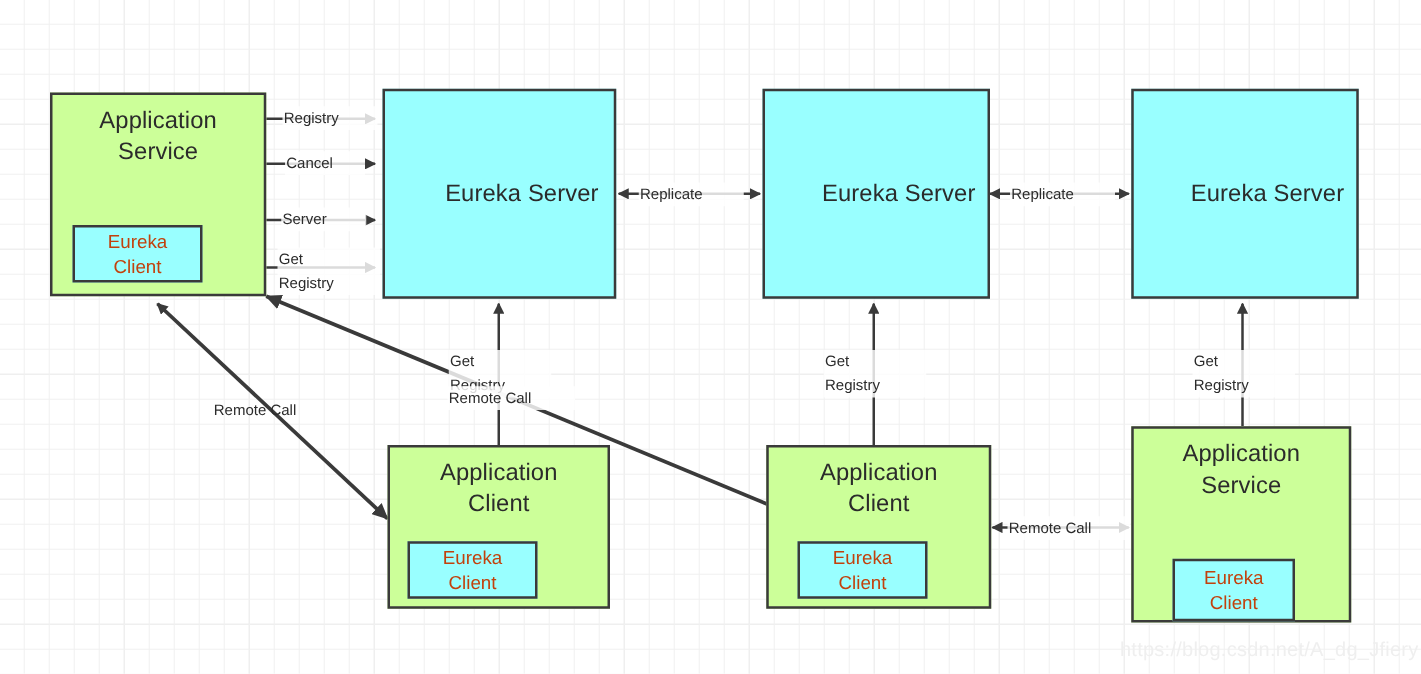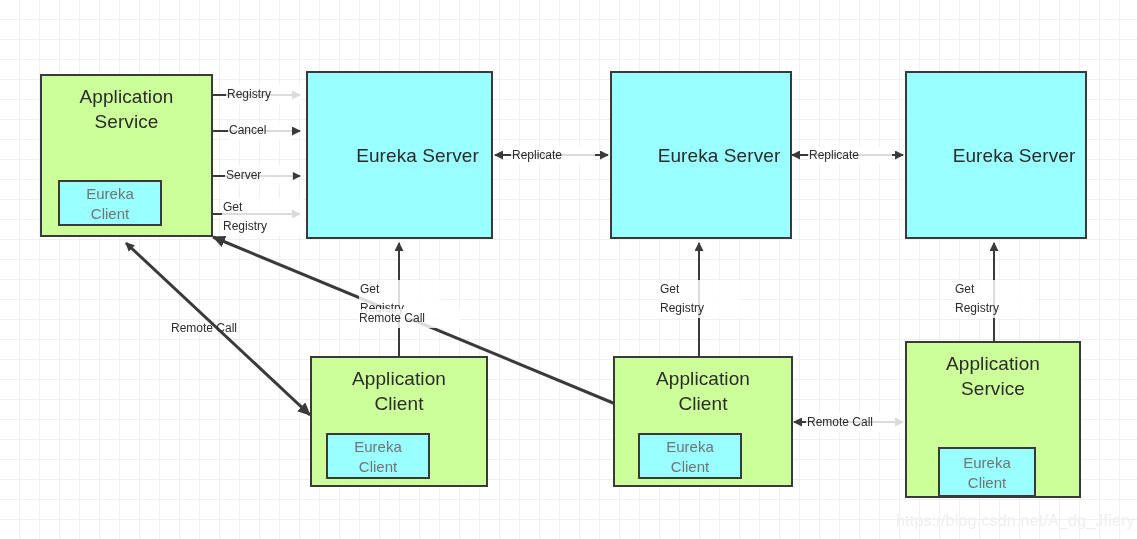--- a/index.html
+++ b/index.html
@@ -46,21 +46,21 @@
     top: 50%;
     transform: translateY(-50%);
     margin-left: 36px;
   }
 
   .inner-box {
     position: absolute;
     box-sizing: border-box;
     background: #99ffff;
     border: 2px solid #3a3a3a;
-    color: #737373;
+    color: #c2410c;
     font-size: 15px;
     line-height: 20px;
     text-align: center;
     white-space: pre-line;
     display: flex;
     align-items: center;
     justify-content: center;
     padding-top: 1px;
   }
 

